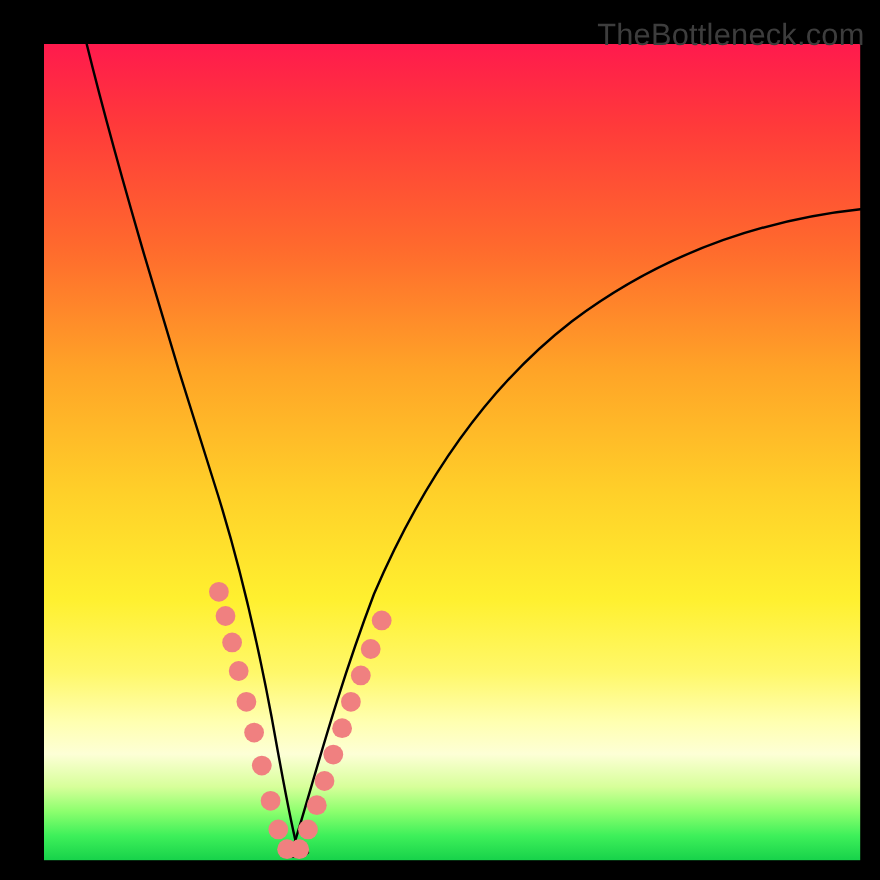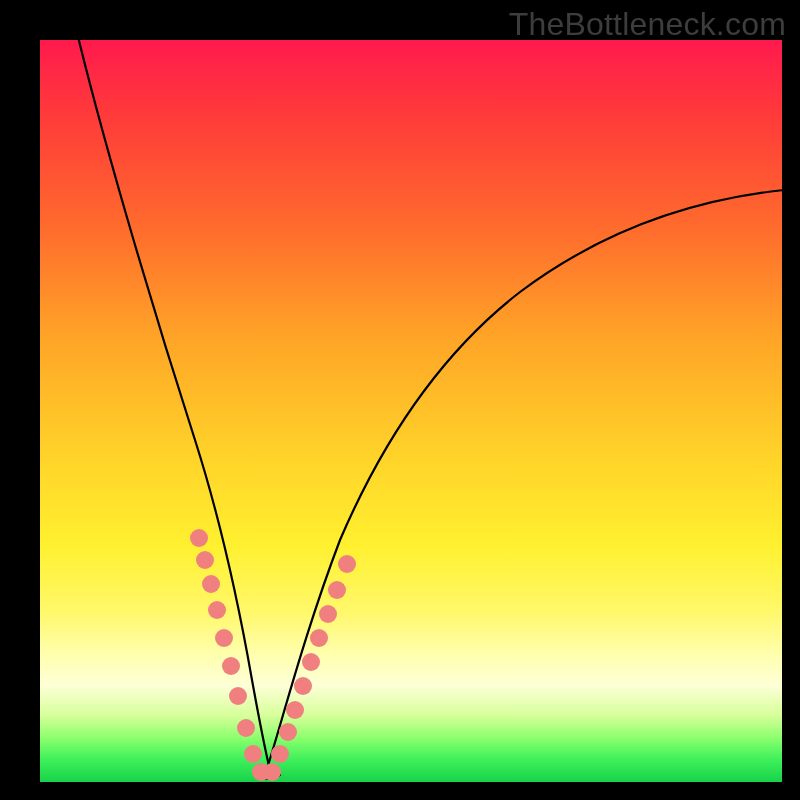--- a/index.html
+++ b/index.html
@@ -36,24 +36,24 @@
       #ffffb0 83%,
       #fdffd6 87%,
       #d7ff9a 91%,
       #8dff6e 94%,
       #3ef05a 97%,
       #17d24a 100%
     );
   }
   .watermark {
     position: absolute;
-    top: 6px;
+    top: 16px;
     right: 14px;
     color: #3d3d3d;
-    font-size: 32px;
+    font-size: 28px;
     font-weight: 500;
     letter-spacing: 0.2px;
     user-select: none;
   }
   svg.curve {
     position: absolute;
     left: 0;
     top: 0;
     width: 742px;
     height: 742px;

